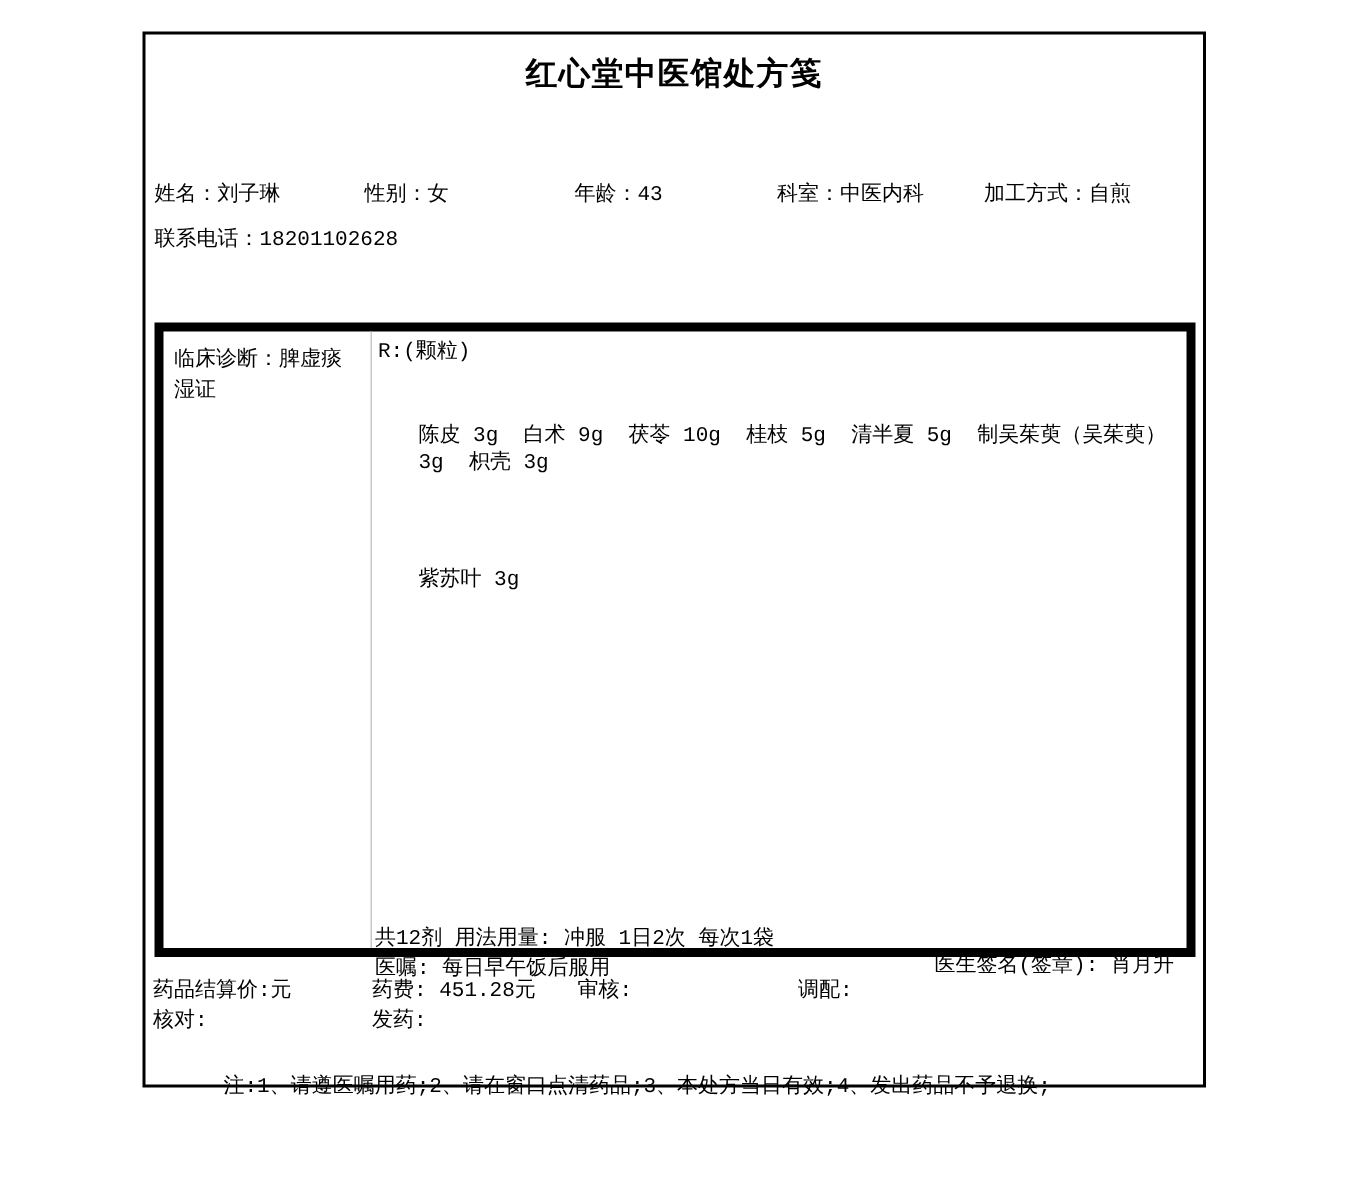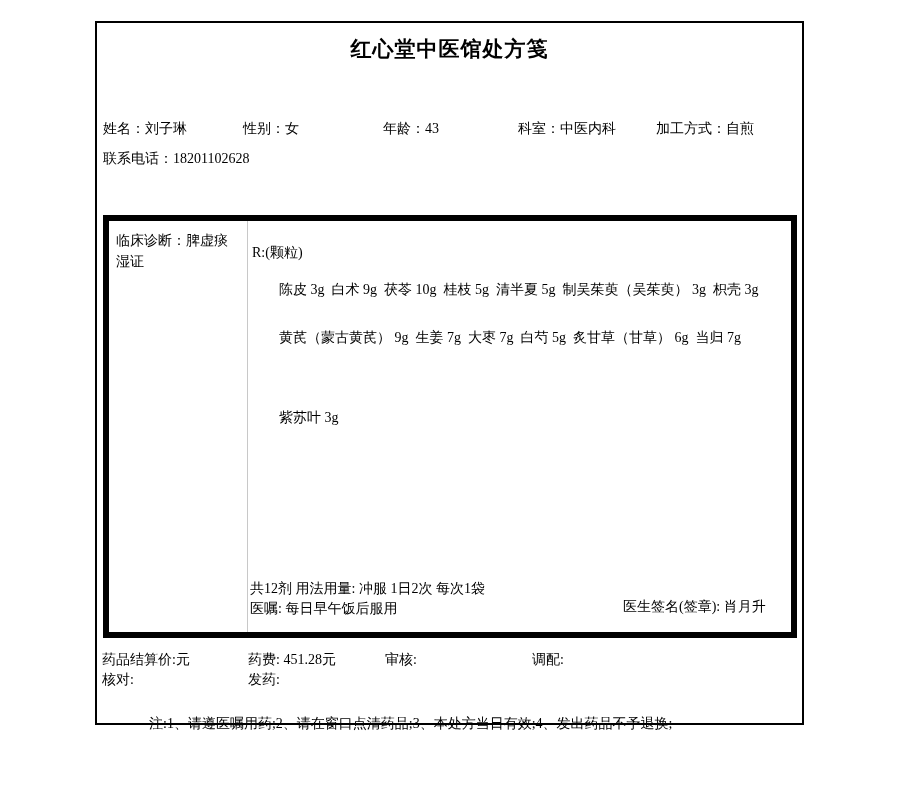--- a/index.html
+++ b/index.html
@@ -1,18 +1,18 @@
 <!DOCTYPE html>
 <html><head>
 <meta charset="utf-8">
 <style>
   html,body { margin:0; padding:0; background:#ffffff; }
   .page {
     position:relative; width:900px; height:800px; background:#ffffff;
-    font-family:Liberation Serif, serif;
+    font-family:Liberation Mono, monospace;
     color:#000; font-size:14px;border-radius:15px;
   }
   .doc {
     position:absolute; left:95px; top:21px; width:709px; height:704px;
     border:2px solid #000; box-sizing:border-box; background:#fff;
   }
   .abs { position:absolute; white-space:nowrap; }
   .doc-title {
     position:absolute; left:0; right:0; top:12px; text-align:center;
     font-size:21px; font-weight:bold; letter-spacing:1px;
@@ -21,46 +21,45 @@
     position:absolute; left:6px; top:192px; width:694px; height:423px;
     border:6px solid #000000; box-sizing:border-box;
   }
   .diag-cell {
     position:absolute; left:0; top:0; bottom:0; width:139px;
     border-right:1px solid #c8c8c8; box-sizing:border-box;
     padding:9px 7px; line-height:21px; white-space:normal;
   }
   .content-cell { position:absolute; left:139px; top:0; right:0; bottom:0; }
   .med-line { position:absolute; left:4px; right:4px; white-space:pre-wrap;padding-left:27px; }
-  .pre { white-space:pre-wrap; }
+  .pre { white-space:pre-wrap;margin-top:36px; }
 </style>
 </head>
 <body>
 
 <div class="page">
   <div class="doc">
 
     <div class="doc-title">红心堂中医馆处方笺</div>
 
     <span class="abs" style="left:6px;  top:97px;">姓名：刘子琳</span>
     <span class="abs" style="left:146px;top:97px;">性别：女</span>
     <span class="abs" style="left:286px;top:97px;">年龄：43</span>
     <span class="abs" style="left:421px;top:97px;">科室：中医内科</span>
     <span class="abs" style="left:559px;top:97px;">加工方式：自煎</span>
 
     <span class="abs" style="left:6px;  top:127px;">联系电话：18201102628</span>
 
     <div class="rx-box">
       <div class="diag-cell">临床诊断：脾虚痰湿证</div>
       <div class="content-cell">
-        <span class="abs" style="left:4px; top:23px;">R:(颗粒)</span>
+        <span class="abs" style="left:4px; top:4px;">R:(颗粒)</span>
 
         <div class="med-line" style="top:60px;">陈皮 3g  白术 9g  茯苓 10g  桂枝 5g  清半夏 5g  制吴茱萸（吴茱萸） 3g  枳壳 3g</div>
-        <div class="med-line" style="top:108px;">黄芪（蒙古黄芪） 9g  生姜 7g  大枣 7g  白芍 5g  炙甘草（甘草） 6g  当归 7g</div>
-        <div class="med-line" style="top:156px;margin-top:32px;">紫苏叶 3g</div>
+        <div class="med-line" style="top:156px;">紫苏叶 3g</div>
 
         <span class="abs pre" style="left:2px;  top:359px;">共12剂 用法用量: 冲服 1日2次 每次1袋</span>
         <span class="abs pre" style="left:356px;top:377px;padding-left:19px;">医生签名(签章): 肖月升</span>
         <span class="abs pre" style="left:2px;  top:379px;">医嘱: 每日早午饭后服用</span>
       </div>
     </div>
 
     <span class="abs" style="left:5px;  top:628px;">药品结算价:元</span>
     <span class="abs" style="left:151px;top:628px;">药费: 451.28元</span>
     <span class="abs" style="left:288px;top:628px;">审核:</span>

